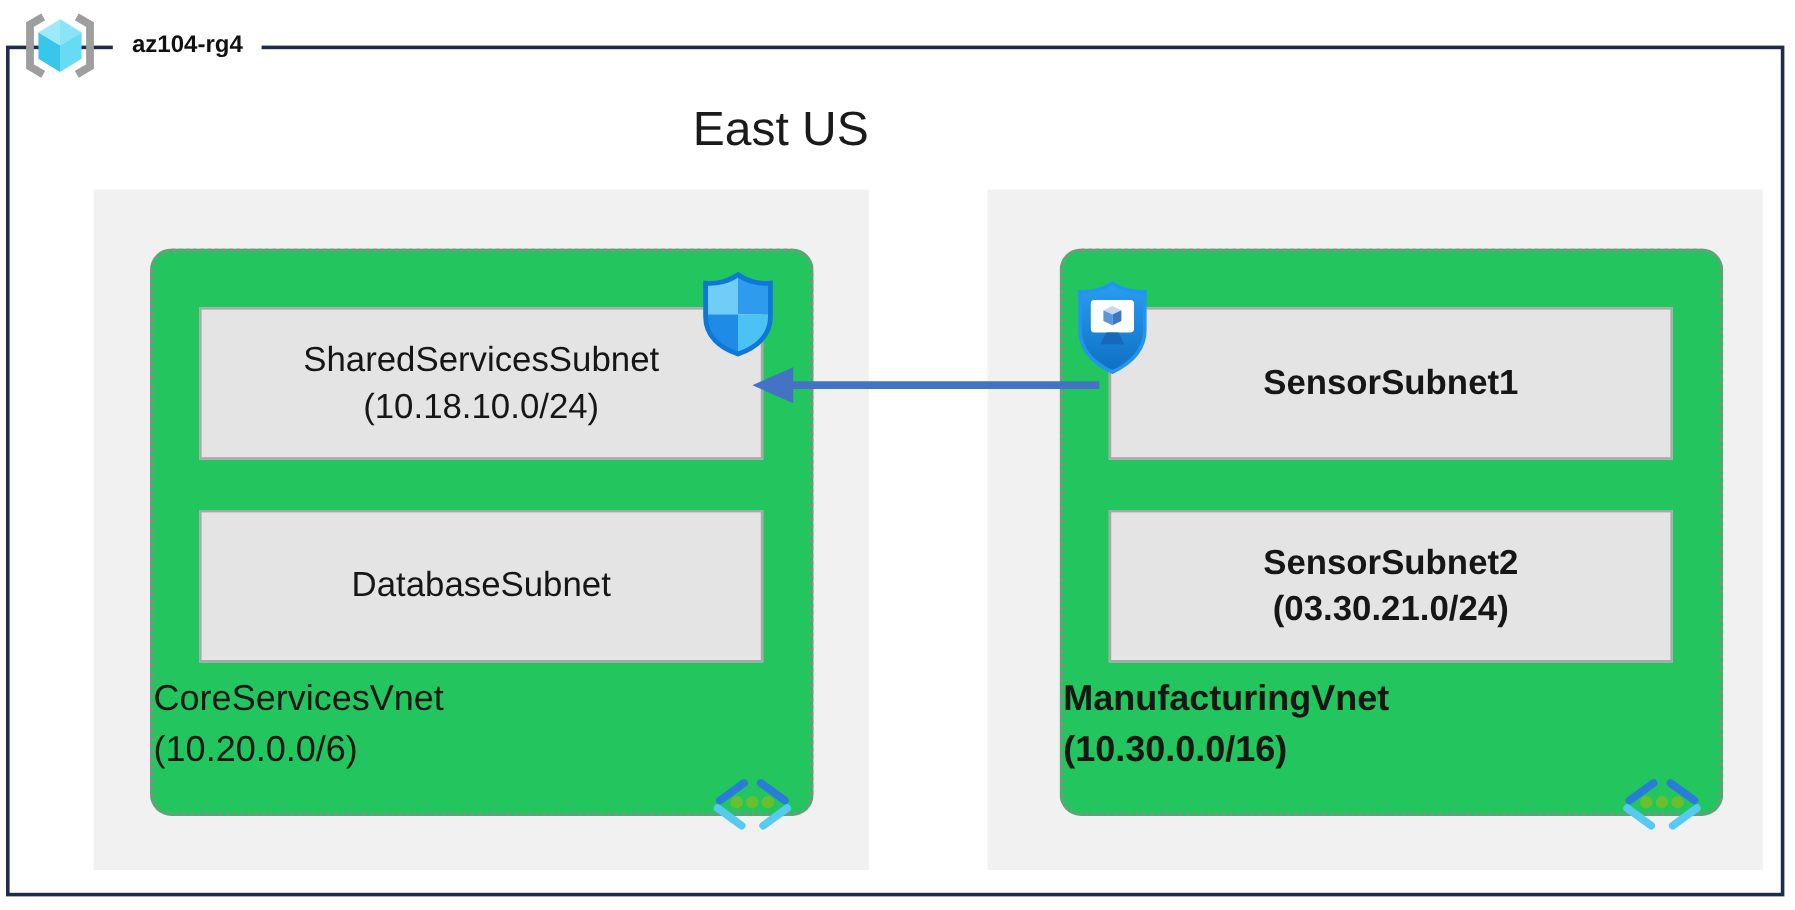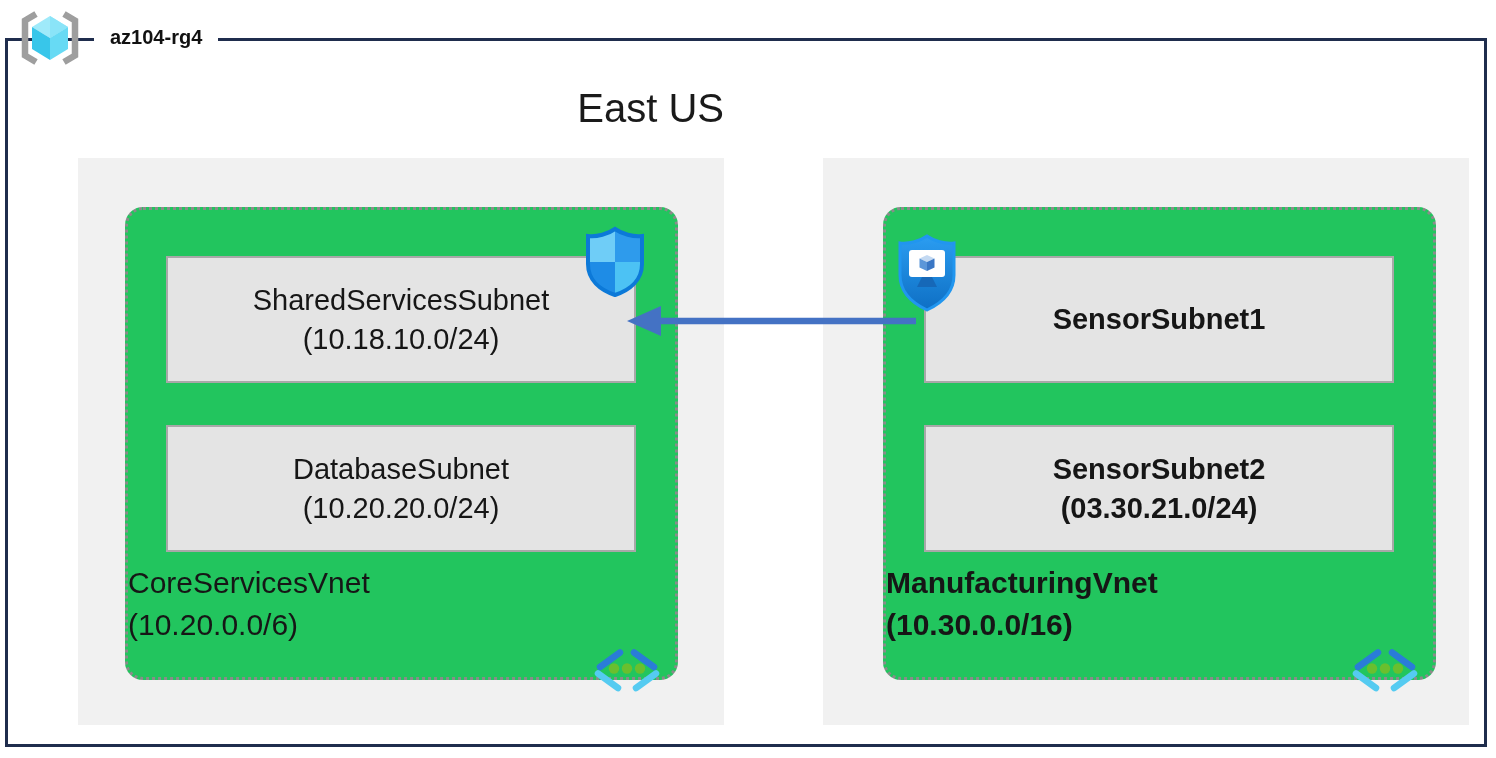--- a/index.html
+++ b/index.html
@@ -69,21 +69,20 @@
   <div class="region-label east">East US</div>
 
   <div class="region east">
     <div class="vnet">
       <div class="subnet first">
         <div>SharedServicesSubnet</div>
         <div>(10.18.10.0/24)</div>
       </div>
       <div class="subnet second">
         <div>DatabaseSubnet</div>
-        <div>(10.20.20.0/24)</div>
       </div>
       <div class="vnet-label">
         <div>CoreServicesVnet</div>
         <div>(10.20.0.0/6)</div>
       </div>
       <svg class="vnet-icon" viewBox="0 0 68 46">
         <line x1="27" y1="5.5" x2="7" y2="20" stroke="#2a7cd8" stroke-width="6.5" stroke-linecap="round"></line>
         <line x1="5" y1="26.5" x2="25" y2="41" stroke="#55cbf1" stroke-width="6.5" stroke-linecap="round"></line>
         <line x1="41" y1="5.5" x2="61" y2="20" stroke="#2a7cd8" stroke-width="6.5" stroke-linecap="round"></line>
         <line x1="63" y1="26.5" x2="43" y2="41" stroke="#55cbf1" stroke-width="6.5" stroke-linecap="round"></line>

